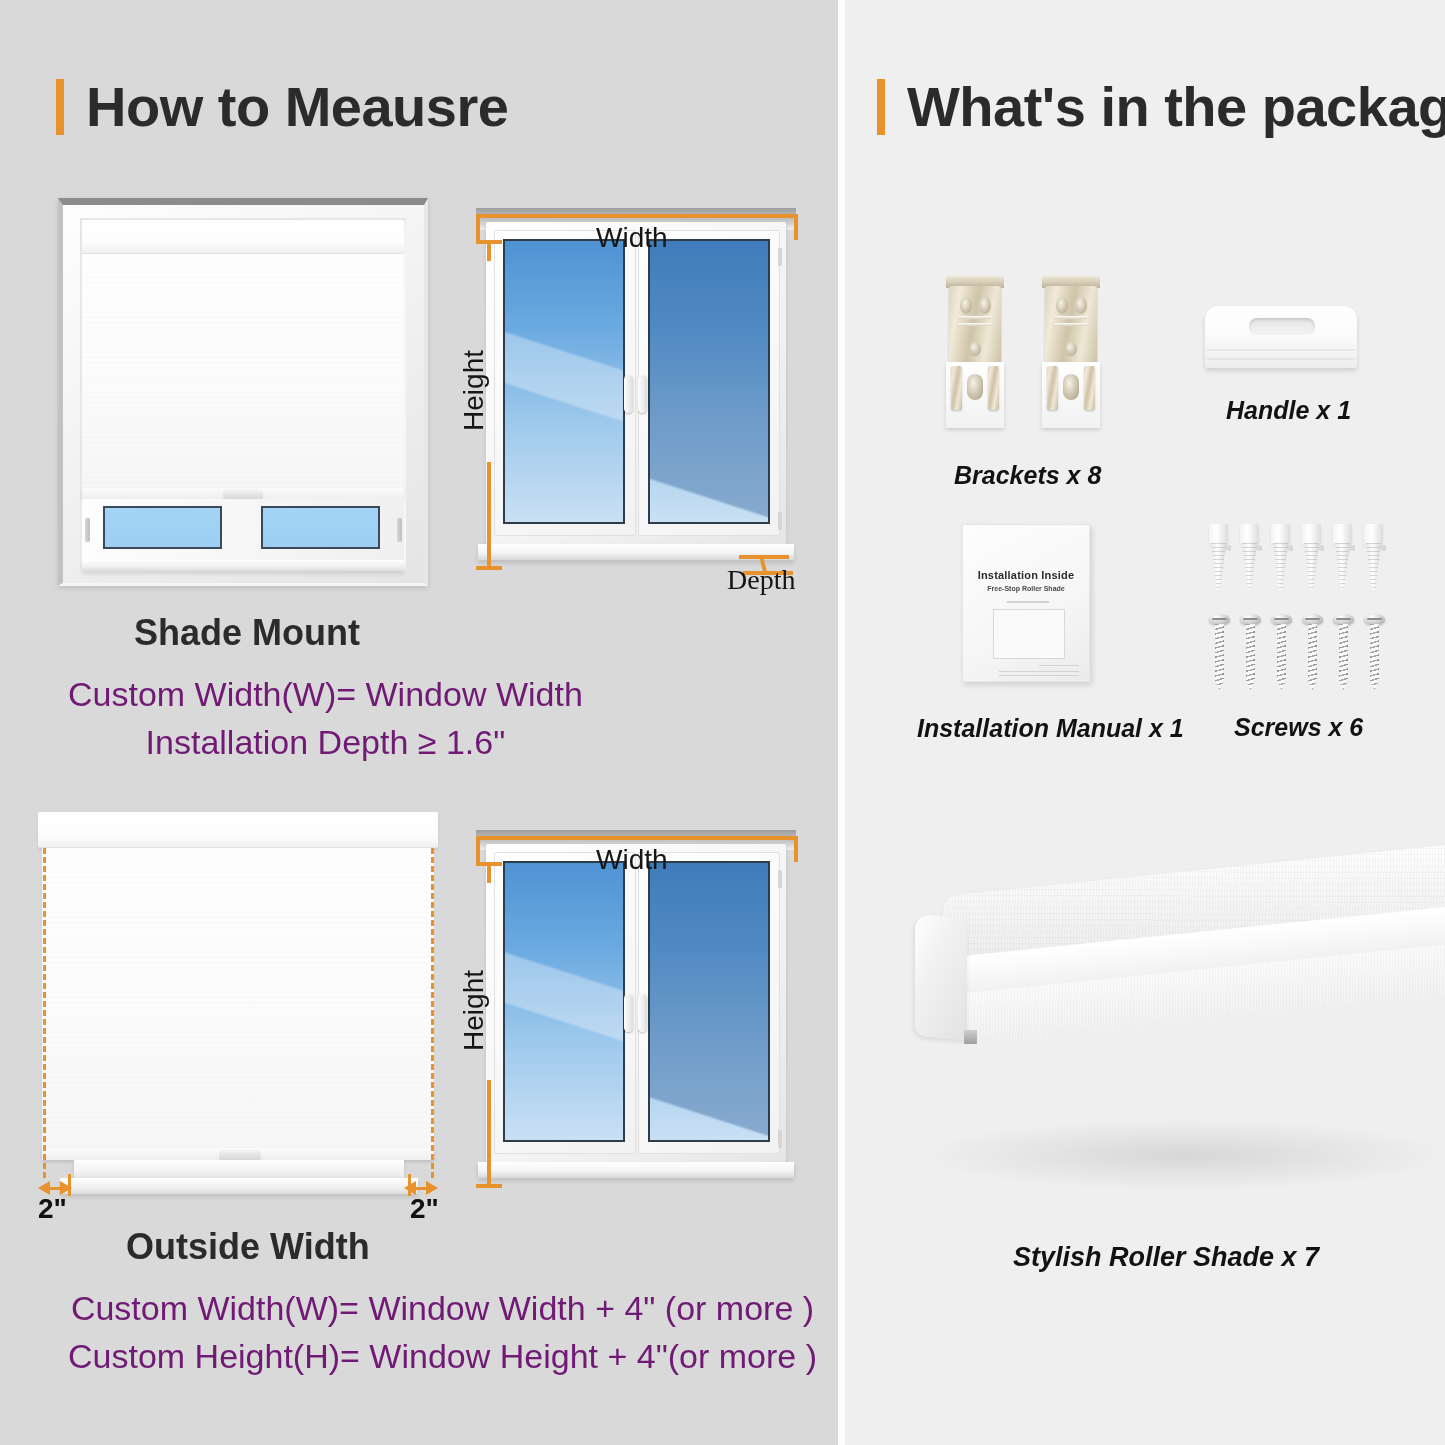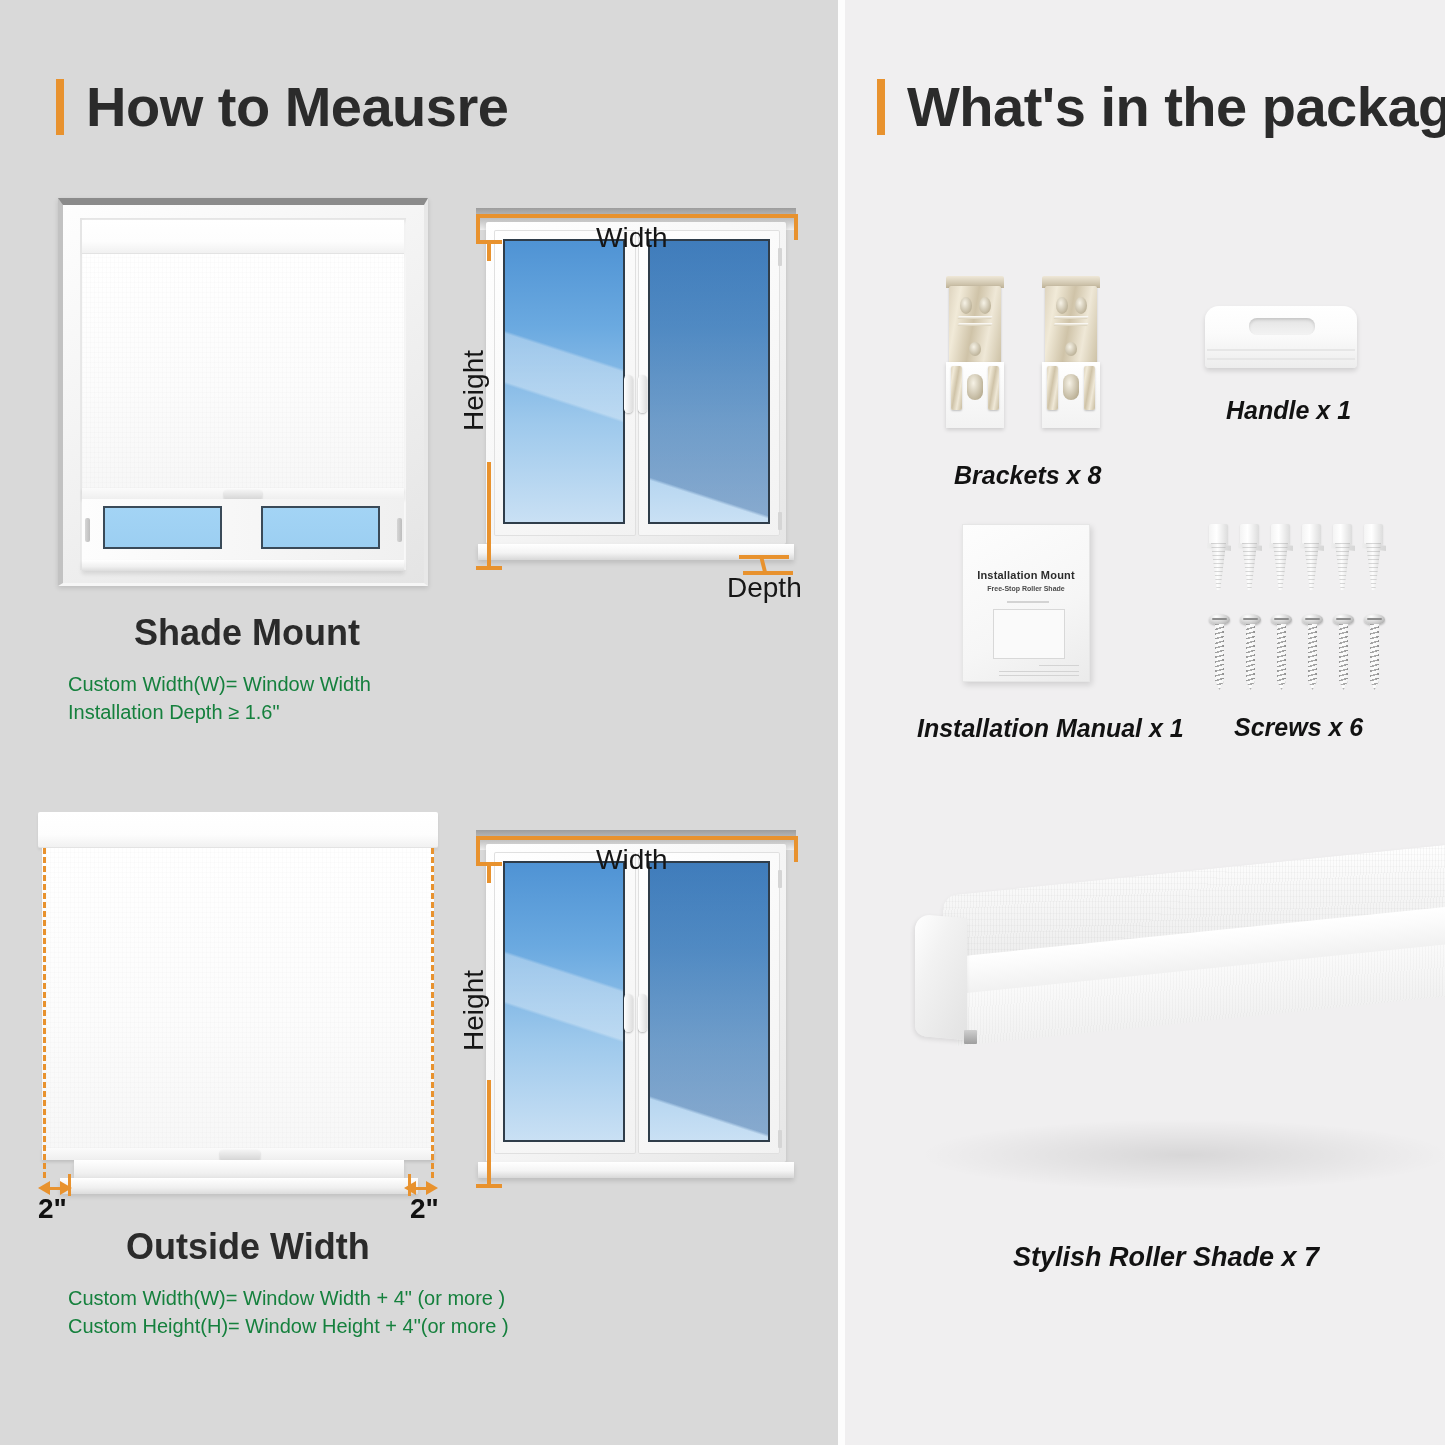--- a/index.html
+++ b/index.html
@@ -63,24 +63,25 @@
 
   
   .mount-title {
     position: absolute;
     font-size: 36px;
     font-weight: bold;
     color: #2b2b2b;
   }
   .mount-lines {
     position: absolute;
-    font-size: 20px;
-    color: #15803d;
+    font-size: 34px;
+    color: #701a75;
     line-height: 1.42;
     white-space: nowrap;
+    text-align: center;
   }
 
   
   .win-outer {
     position: absolute;
     background: linear-gradient(150deg,#fefefe 0%,#f4f4f4 40%,#e4e4e4 100%);
     box-shadow: 0 2px 5px rgba(0,0,0,.13);
   }
   .win-outer-shadow {
     position: absolute;
@@ -448,21 +449,21 @@
 
       <div class="dim-line-v" style="left:25px; top:40px; height:21px;"></div>
       <div class="dim-line-v" style="left:25px; top:262px; height:108px;"></div>
       <div class="dim-cap-h" style="left:14px; top:40px; width:26px;"></div>
       <div class="dim-cap-h" style="left:14px; top:366px; width:26px;"></div>
       <div class="dim-label vertical" style="left:-4px; top:150px;">Height</div>
 
       <div class="dim-cap-h" style="left:277px; top:355px; width:50px;"></div>
       <div class="dim-cap-h" style="left:281px; top:371px; width:50px;"></div>
       <div class="dim-line-v" style="left:299px; top:355px; height:18px; transform:skewX(14deg);"></div>
-      <div class="dim-label" style="left:265px; top:372px;">Depth</div>
+      <div class="dim-label" style="left:265px; top:364px;font-family:Liberation Serif, serif;">Depth</div>
     </div>
 
     <div class="mount-title" style="left:134px; top:612px;">Shade Mount</div>
     <div class="mount-lines" style="left:68px; top:670px;">
       <div>Custom Width(W)= Window Width</div>
       <div>Installation Depth ≥ 1.6"</div>
     </div>
 
     <div style="position:absolute; left:38px; top:808px; width:406px; height:400px;">
 
@@ -568,21 +569,21 @@
     <div style="position:absolute; left:360px; top:300px; width:160px; height:90px;">
       <div class="handle-shape" style="left:0px; top:6px; width:152px; height:62px;"></div>
       <div class="handle-slot" style="left:44px; top:18px; width:66px; height:17px;"></div>
       <div class="handle-groove" style="left:2px; top:49px; width:148px; height:2px;"></div>
       <div class="handle-groove" style="left:2px; top:58px; width:148px; height:2px;"></div>
     </div>
     <div class="pkg-label" style="left:381px; top:396px;">Handle x 1</div>
 
     <div style="position:absolute; left:117px; top:524px; width:140px; height:160px;">
       <div class="manual-page" style="left:0px; top:0px; width:128px; height:158px;">
-        <div class="manual-title" style="top:44px;">Installation Mount</div>
+        <div class="manual-title" style="top:44px;">Installation Inside</div>
         <div class="manual-sub" style="top:60px;">Free-Stop Roller Shade</div>
         <div class="manual-tiny" style="left:44px; top:76px; width:42px;"></div>
         <div class="manual-box" style="left:30px; top:84px; width:72px; height:50px;"></div>
         <div class="manual-tiny" style="left:76px; top:140px; width:40px; height:1px;"></div>
         <div class="manual-tiny" style="left:36px; top:146px; width:80px; height:1px;"></div>
         <div class="manual-tiny" style="left:36px; top:150px; width:80px; height:1px;"></div>
       </div>
     </div>
     <div class="pkg-label" style="left:72px; top:714px;">Installation Manual x 1</div>
 

